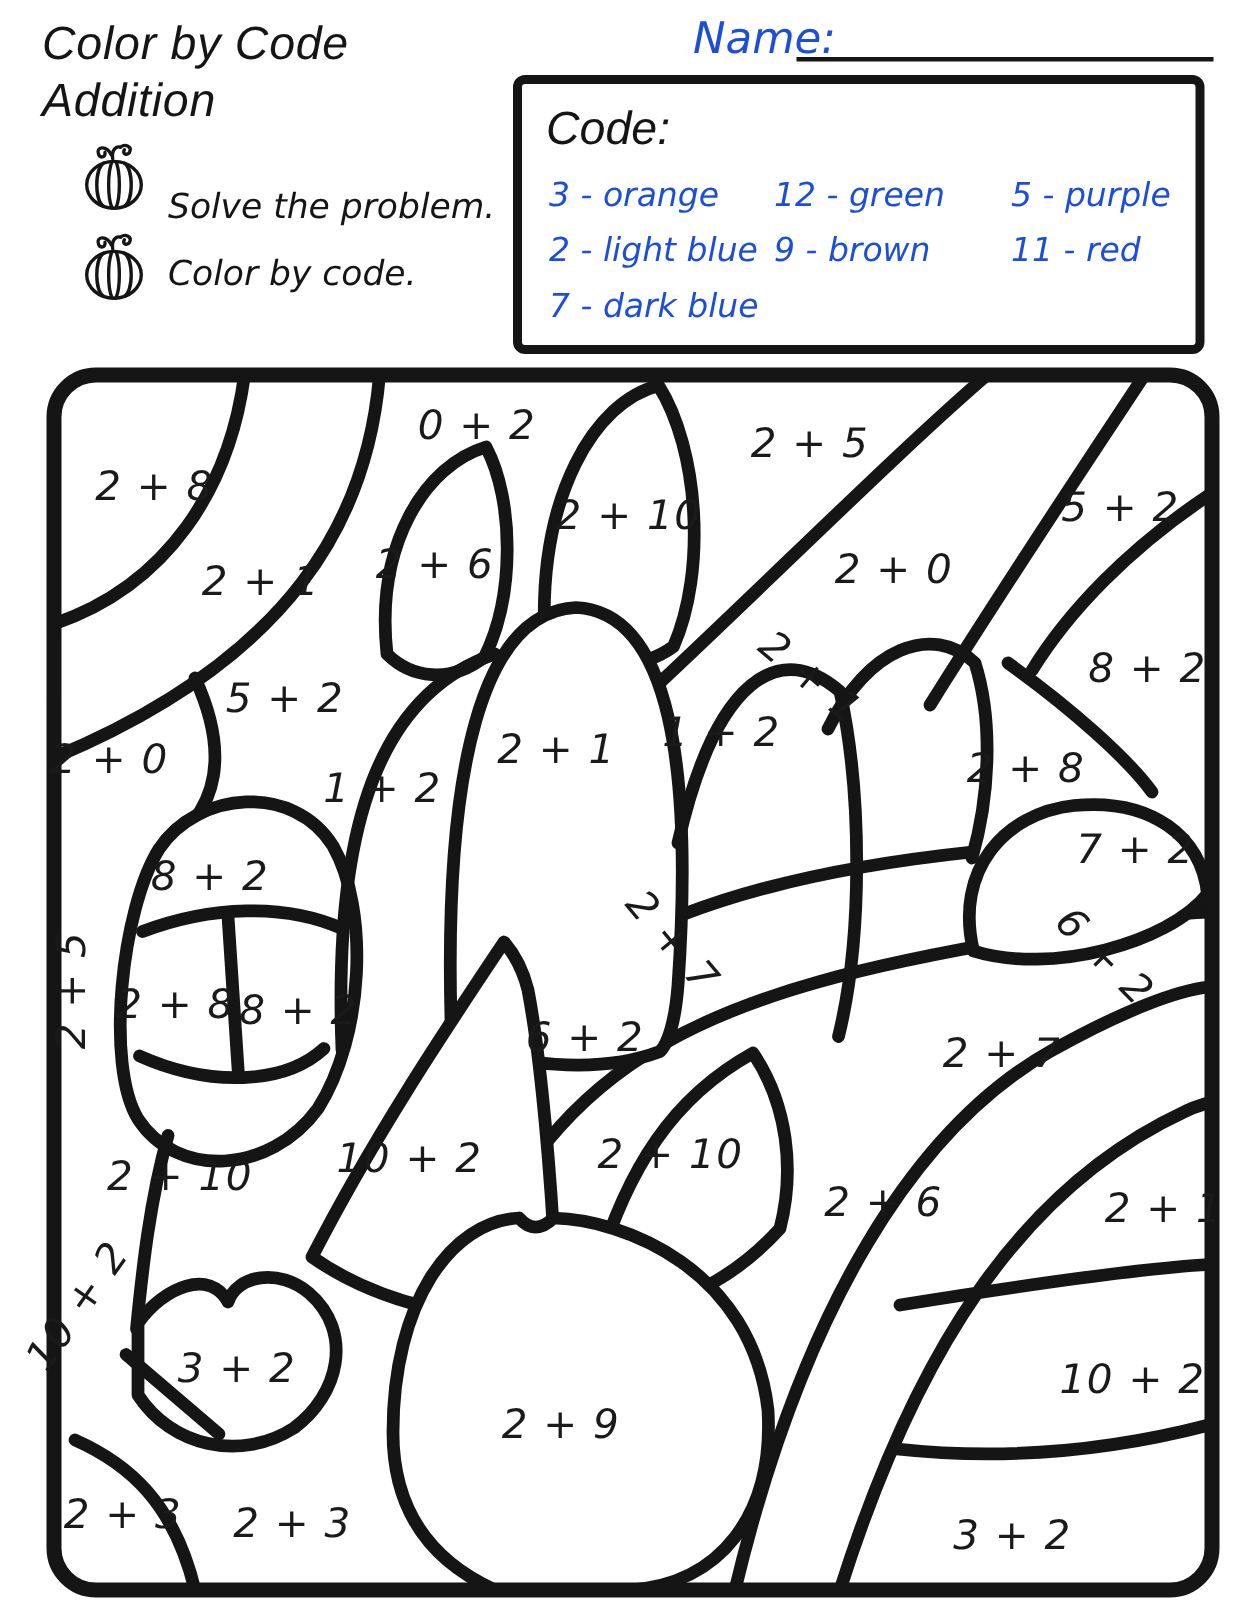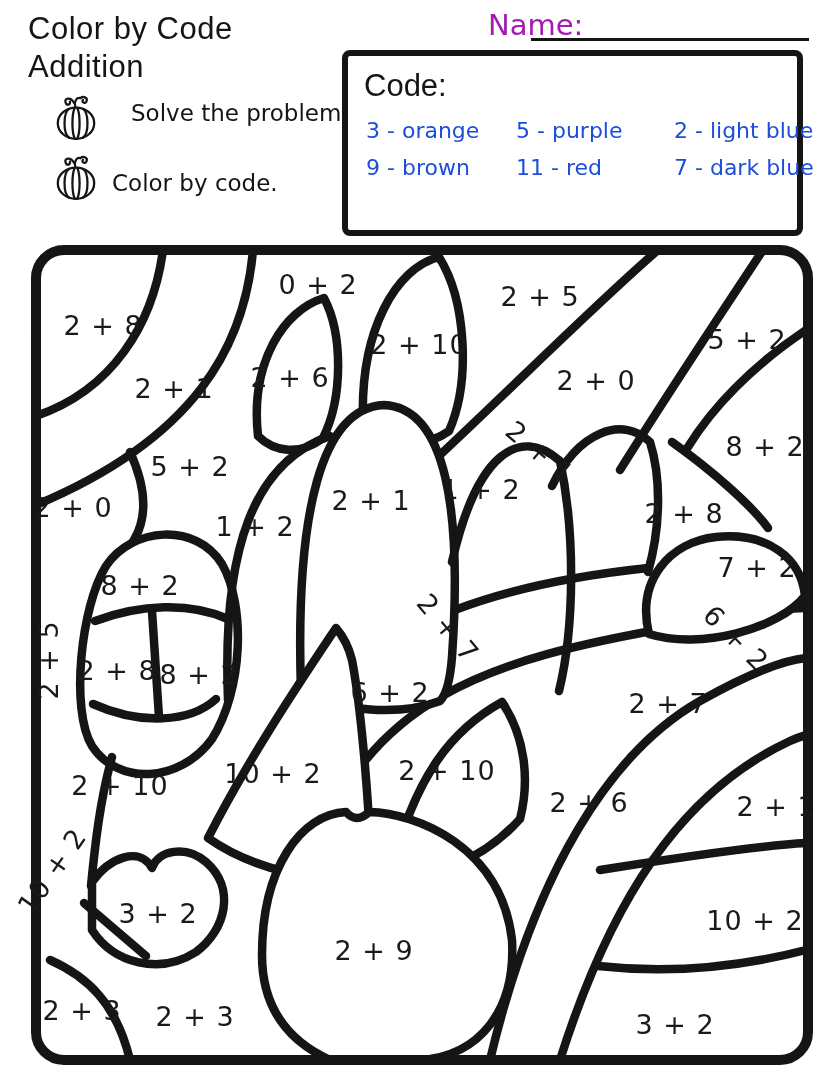--- a/index.html
+++ b/index.html
@@ -1,32 +1,32 @@
 <!DOCTYPE html>
 <html><head>
 <meta charset="utf-8">
 <style>
   html,body{margin:0;padding:0;background:#fff;}
   .sheet{
     position:relative;width:838px;height:1080px;background:#ffffff;
-    font-family:"DejaVu Sans",sans-serif;color:#111;overflow:hidden;
+    font-family:"DejaVu Sans",sans-serif;color:#111;overflow:hidden;font-style:italic;
   }
   
   .title{
     position:absolute;left:28px;top:10px;
     font-family:"Liberation Sans",sans-serif;
     font-size:31px;line-height:38px;color:#151515;letter-spacing:.5px;
   }
-  .name-row{position:absolute;left:488px;top:8px;font-size:29px;color:#a21caf;}
+  .name-row{position:absolute;left:462px;top:8px;font-size:29px;color:#1d4ed8;}
   .name-line{
     position:absolute;left:531px;top:5px;width:278px;height:33px;
     border-bottom:3px solid #151515;background:transparent;
   }
   .instr{position:absolute;left:112px;font-size:23px;color:#151515;white-space:nowrap;}
-  .instr1{top:100px;margin-left:19px;} .instr2{top:170px;}
+  .instr1{top:125px;} .instr2{top:170px;}
   .pumpkin{position:absolute;left:50px;width:52px;height:50px;}
   .pk1{top:93px;} .pk2{top:153px;}
   
   .code-box{
     position:absolute;left:342px;top:50px;width:449px;height:174px;
     border:6px solid #151515;border-radius:8px;padding:0;
   }
   .code-title{
     position:absolute;left:16px;top:12px;
     font-family:"Liberation Sans",sans-serif;font-size:31px;color:#151515;
@@ -83,20 +83,21 @@
       <path d="M28.5,16.2 C25,24 25,44 28.5,51.8"></path>
       <path d="M31.5,16.2 C35,24 35,44 31.5,51.8"></path>
     </g>
   </svg>
   <div class="instr instr2">Color by code.</div>
 
   <div class="code-box">
     <div class="code-title">Code:</div>
     <div class="code-grid" id="code-grid">
         <div class="code-cell">3 - orange</div>
+        <div class="code-cell">12 - green</div>
         <div class="code-cell">5 - purple</div>
         <div class="code-cell">2 - light blue</div>
         <div class="code-cell">9 - brown</div>
         <div class="code-cell">11 - red</div>
         <div class="code-cell">7 - dark blue</div>
       </div>
   </div>
 
   <svg class="art" viewBox="0 0 838 1080">
     <g fill="none" stroke="#151515" stroke-width="8.5" stroke-linecap="round" stroke-linejoin="round">

